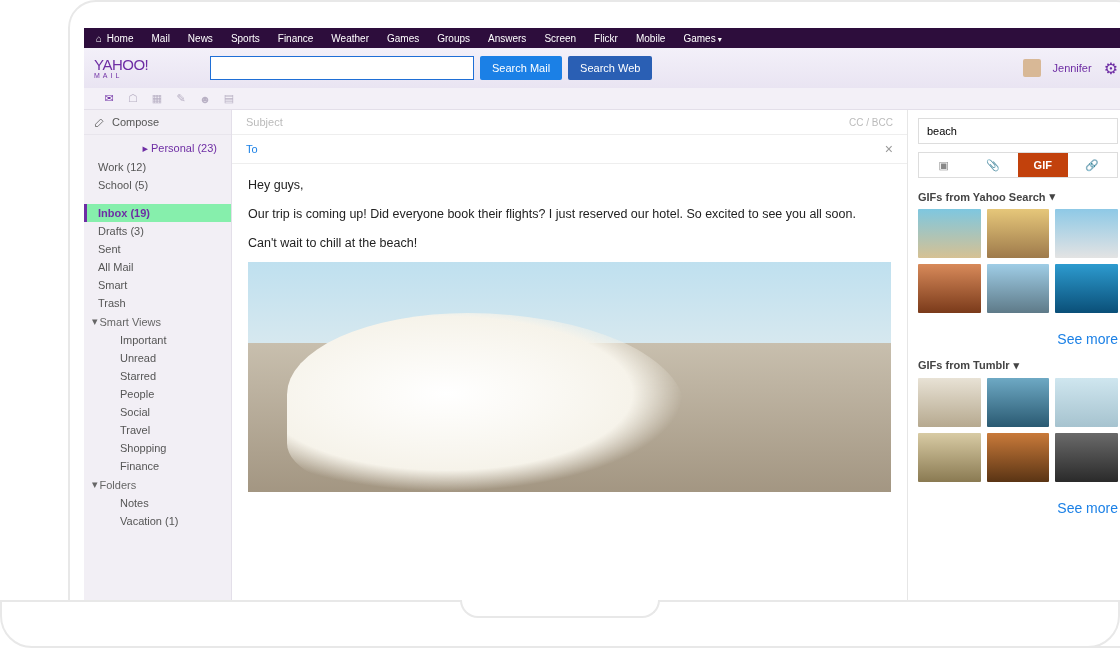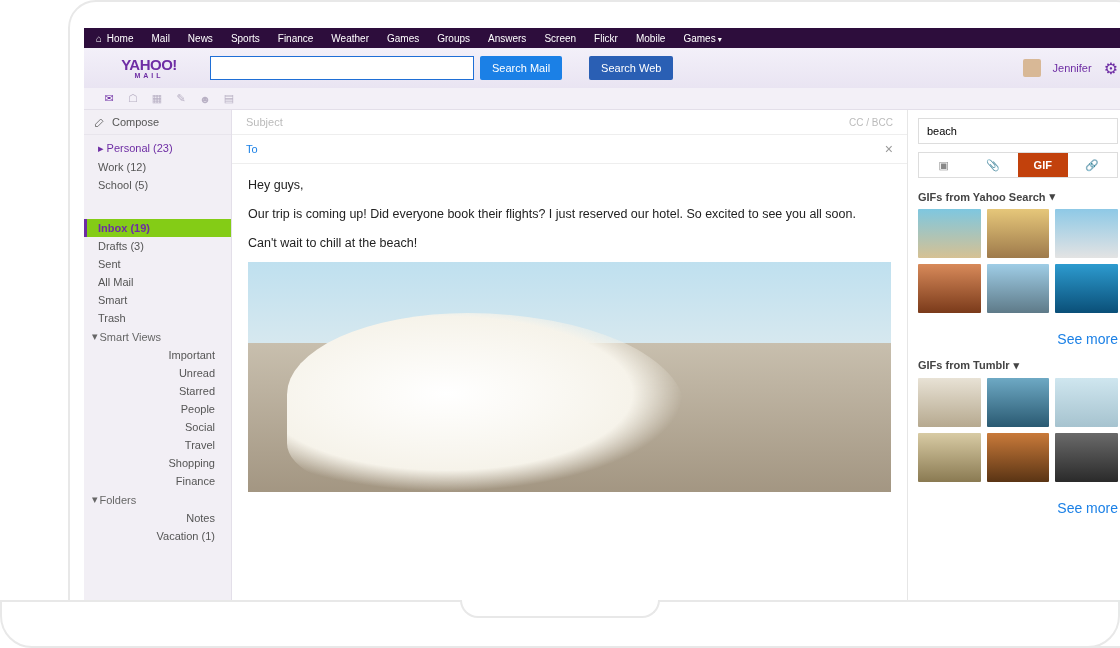--- a/index.html
+++ b/index.html
@@ -11,47 +11,47 @@
   .notch{ position:absolute; left:50%; transform:translateX(-50%); bottom:30px; width:200px; height:18px; border:2px solid #e8e8e8; border-top:none; border-radius:0 0 20px 20px; background:#fff;}
 
   
   .topnav{ height:20px; background:#2d0d3c; color:#fff; display:flex; align-items:center; font-size:10px; padding:0 12px; gap:18px;}
   .topnav a{ color:#fff; text-decoration:none; cursor:pointer;}
   .topnav .home-icon{ font-size:10px; margin-right:2px;}
   .more-caret{ font-size:8px; margin-left:2px;}
 
   
   .header{ height:40px; background:linear-gradient(#f3f0f9,#e9e4f2); display:flex; align-items:center; padding:0 10px; gap:6px;}
-  .logo{ color:#6e2da4; font-weight:700; font-size:15px; letter-spacing:-0.5px; width:110px; text-align:center; line-height:1;}
+  .logo{ color:#6e2da4; font-weight:400; font-size:15px; letter-spacing:-0.5px; width:110px; line-height:1;}
   .logo small{ display:block; font-size:7px; letter-spacing:3px; color:#6e2da4;}
   .search-box{ width:264px; height:24px; border:1px solid #1f6fd6; background:#fff;}
   .btn{ height:24px; border:none; color:#fff; font-size:11px; padding:0 12px; cursor:pointer; border-radius:2px;}
   .btn.blue{ background:#1b80e6;}
-  .btn.blue2{ background:#2a5fb4;margin-left:21px;}
+  .btn.blue2{ background:#2a5fb4;}
   .spacer{ flex:1;}
   .avatar{ width:18px; height:18px; background:#d8b896; border-radius:2px;}
   .username{ font-size:11px; color:#6e2da4; margin:0 6px;}
   .gear{ color:#6e2da4; font-size:16px;}
 
   
   .iconstrip{ height:22px; display:flex; align-items:center; gap:10px; padding:0 18px; background:#f3f0f7; border-bottom:1px solid #e3dfe9;}
   .iconstrip .sq{ width:14px; height:14px; display:inline-flex; align-items:center; justify-content:center; color:#b8b0c4; font-size:11px;}
   .iconstrip .sq.active{ color:#6e2da4;}
 
   
   .main{ display:flex; height:calc(100% - 82px);}
   .sidebar{ width:148px; background:#f2eff5; border-right:1px solid #e3dfe9; font-size:11px; color:#555; overflow:hidden;}
   .compose-row{ display:flex; align-items:center; gap:6px; padding:6px 10px; cursor:pointer; border-bottom:1px solid #e8e5ec;}
   .compose-row svg{ width:12px; height:12px;}
   .sb-group{ padding:4px 0;}
   .sb-item{ padding:3px 14px; cursor:pointer; white-space:nowrap;}
-  .sb-item.sel{ color:#6e2da4;}
-  .sb-item.inbox{ color:#6e2da4; font-weight:600; background:#84cc16; border-left:3px solid #6e2da4; padding-left:11px;margin-top:15px;}
+  .sb-item.sel{ color:#6e2da4;text-align:right;}
+  .sb-item.inbox{ color:#6e2da4; font-weight:600; background:#86efac; border-left:3px solid #6e2da4; padding-left:11px;}
   .sb-head{ padding:3px 8px; color:#666; font-size:11px; display:flex; align-items:center; gap:2px;}
-  .sb-sub{ padding:3px 16px; cursor:pointer;text-align:right;}
+  .sb-sub{ padding:3px 36px; cursor:pointer;}
 
   .compose-pane{ flex:1; background:#fff; border-right:1px solid #e6e6e6; display:flex; flex-direction:column; min-width:0;}
   .field-row{ padding:6px 14px; border-bottom:1px solid #eee; display:flex; align-items:center; font-size:11px;}
   .field-row .lbl{ color:#1b80e6; width:auto;}
   .field-row .placeholder{ color:#bbb;}
   .field-row .ccbcc{ margin-left:auto; color:#bbb; font-size:10px;}
   .close-x{ margin-left:auto; color:#999; font-size:14px; cursor:pointer;}
   .body-area{ flex:1; padding:12px 16px; font-family: Georgia, 'Times New Roman', serif; font-size:12.5px; color:#222; line-height:1.5; overflow:hidden;}
   .body-area p{ margin-bottom:10px;}
   .inline-img{ width:100%; height:230px; margin-top:4px; position:relative; overflow:hidden;}

